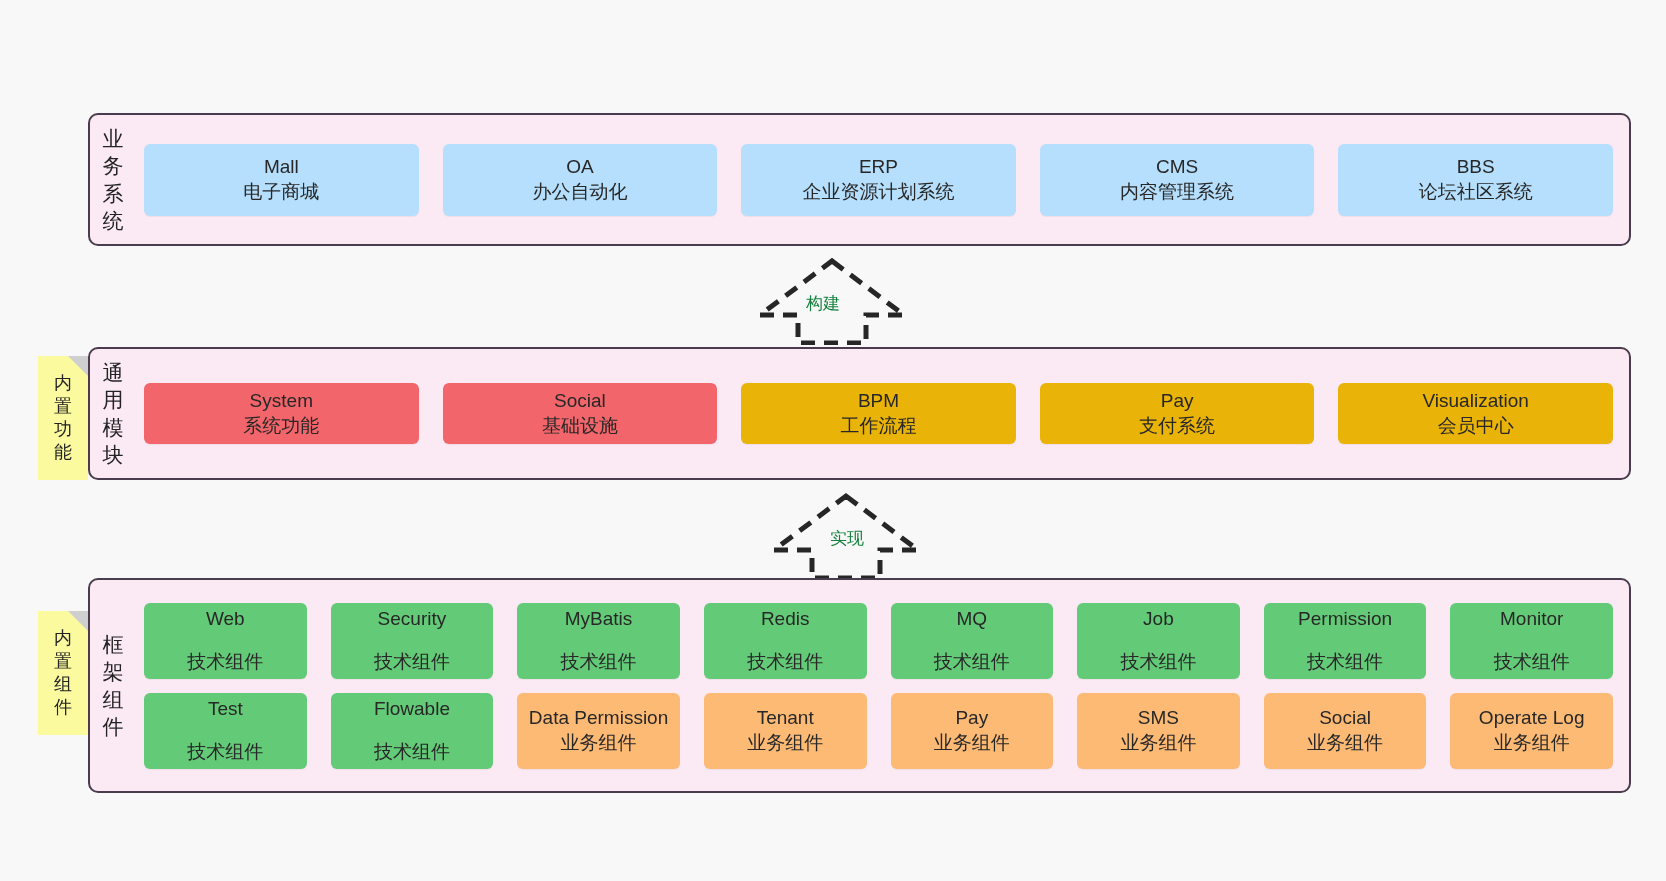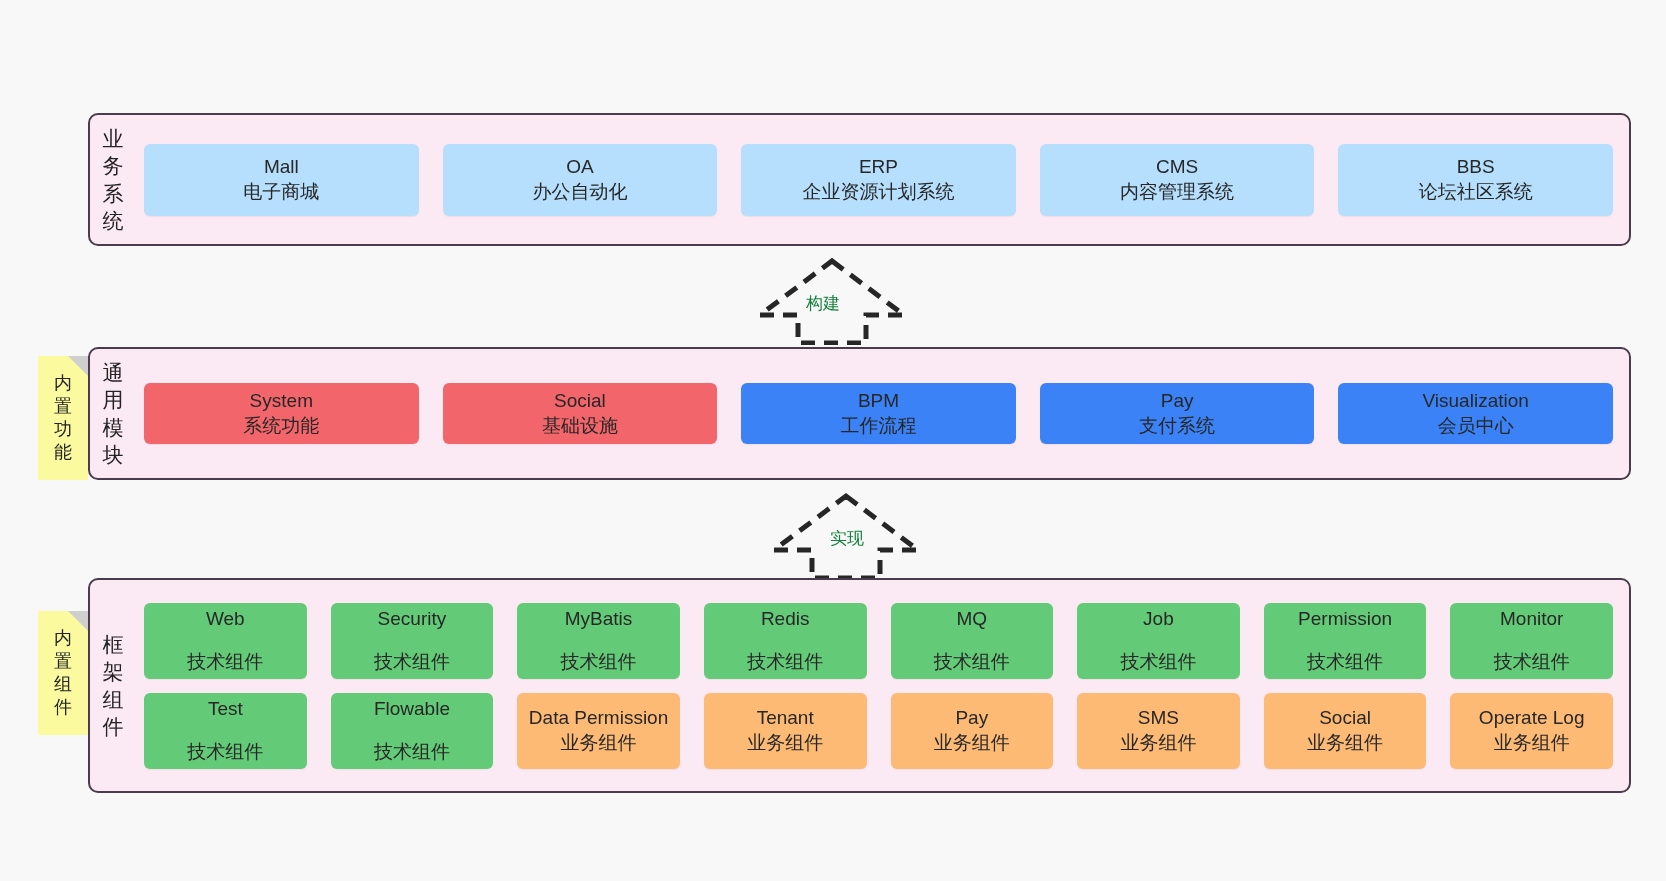--- a/index.html
+++ b/index.html
@@ -73,21 +73,21 @@
     font-size: 19px;
     line-height: 1.30;
     padding: 6px 4px;
     box-shadow: 0 1px 1px rgba(0,0,0,0.05);
   }
   .node .n-en { display: block; }
   .node .n-cn { display: block; }
 
   .blue      { background: #b5dffc; }
   .red       { background: #f2666b; }
-  .pink      { background: #3b82f6; }
+  .pink      { background: #eab308; }
   .green     { background: #63cb78; gap: 18px; }
   .lightgreen{ background: #fdba74; }
 
   
   #layer-business { left: 88px;  top: 113px; width: 1543px; height: 133px; }
   #layer-common   { left: 88px;  top: 347px; width: 1543px; height: 133px; }
   #layer-frame    { left: 88px;  top: 578px; width: 1543px; height: 215px; }
 
   #layer-business .node { height: 72px; }
   #layer-common  .node  { height: 61px; }

